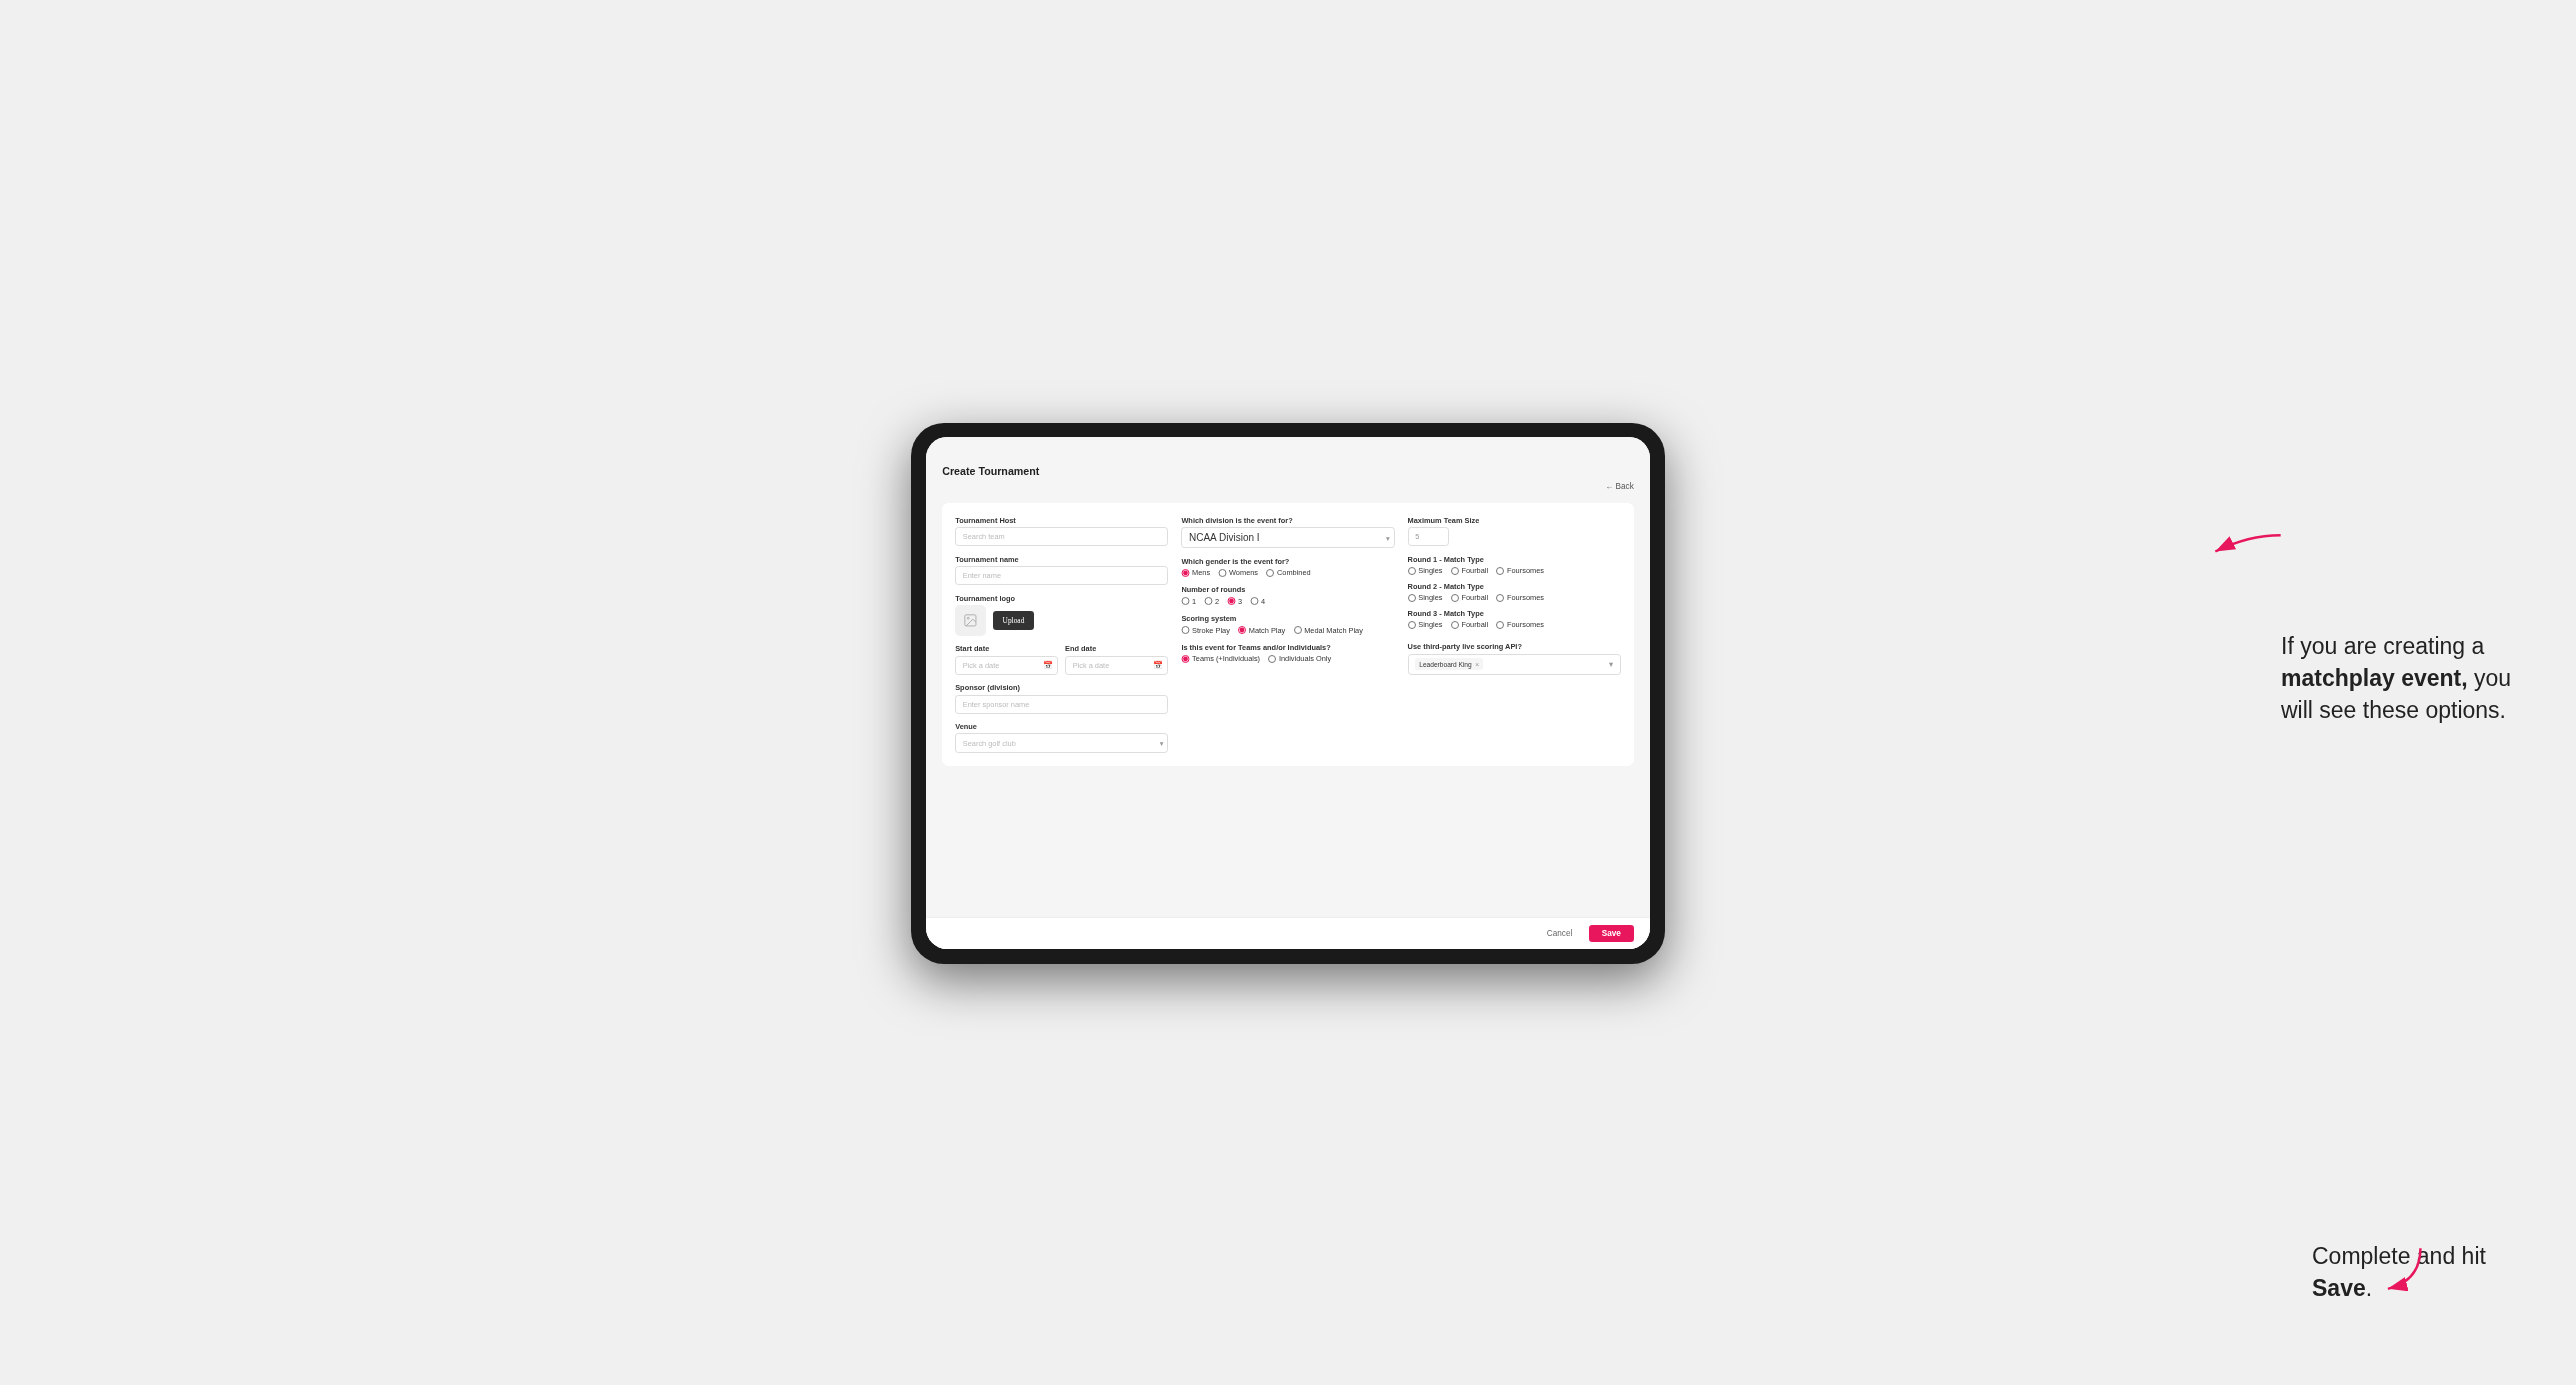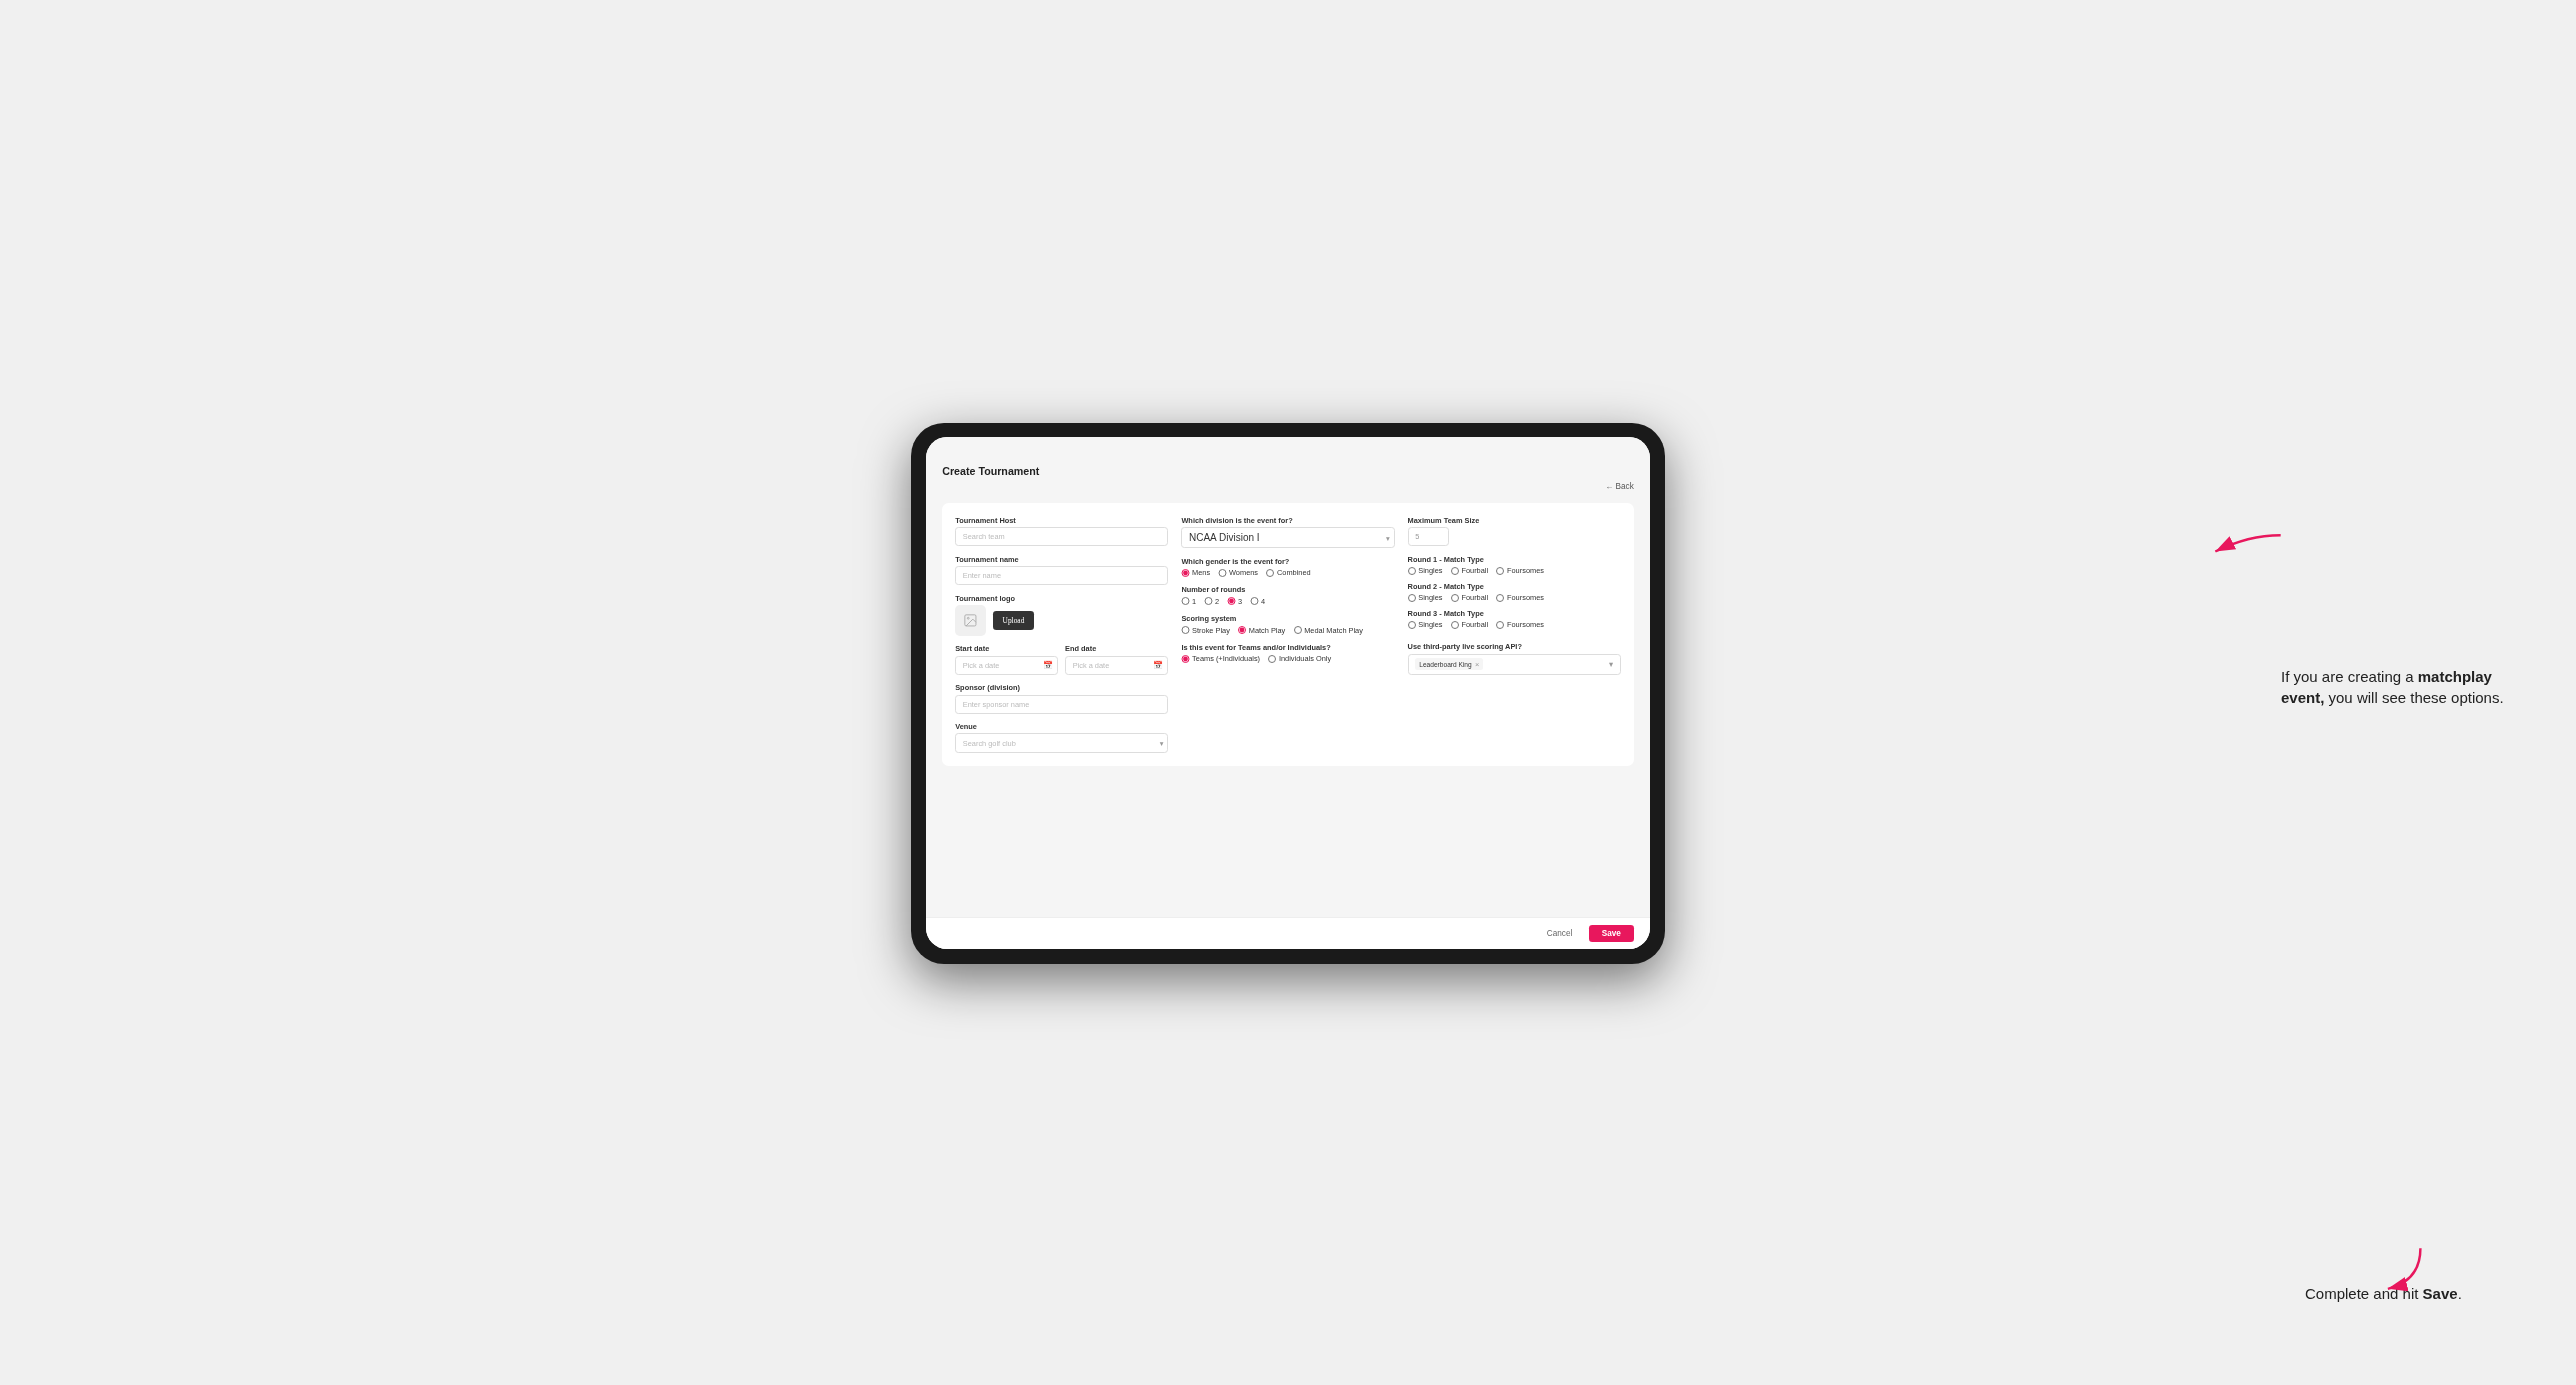--- a/index.html
+++ b/index.html
@@ -365,35 +365,35 @@
       border-radius: 3.3px;
       padding: 4.1px 13px;
       font-size: 8.2px;
       font-weight: 600;
       cursor: pointer;
     }
 
     
     .annotation {
       position: absolute;
-      font-size: 15px;
+      font-size: 23px;
       color: #222;
       line-height: 1.4;
       font-family: -apple-system, BlinkMacSystemFont, 'Segoe UI', sans-serif;
     }
 
     .annotation-right {
       right: 49px;
       top: 50%;
       transform: translateY(-65%);
       width: 246px;
     }
 
     .annotation-bottom-right {
-      right: 42px;
+      right: 35px;
       bottom: 82px;
       width: 229px;
     }
 
     .annotation strong {
       font-weight: 800;
     }
 
     
     .arrow-svg {

